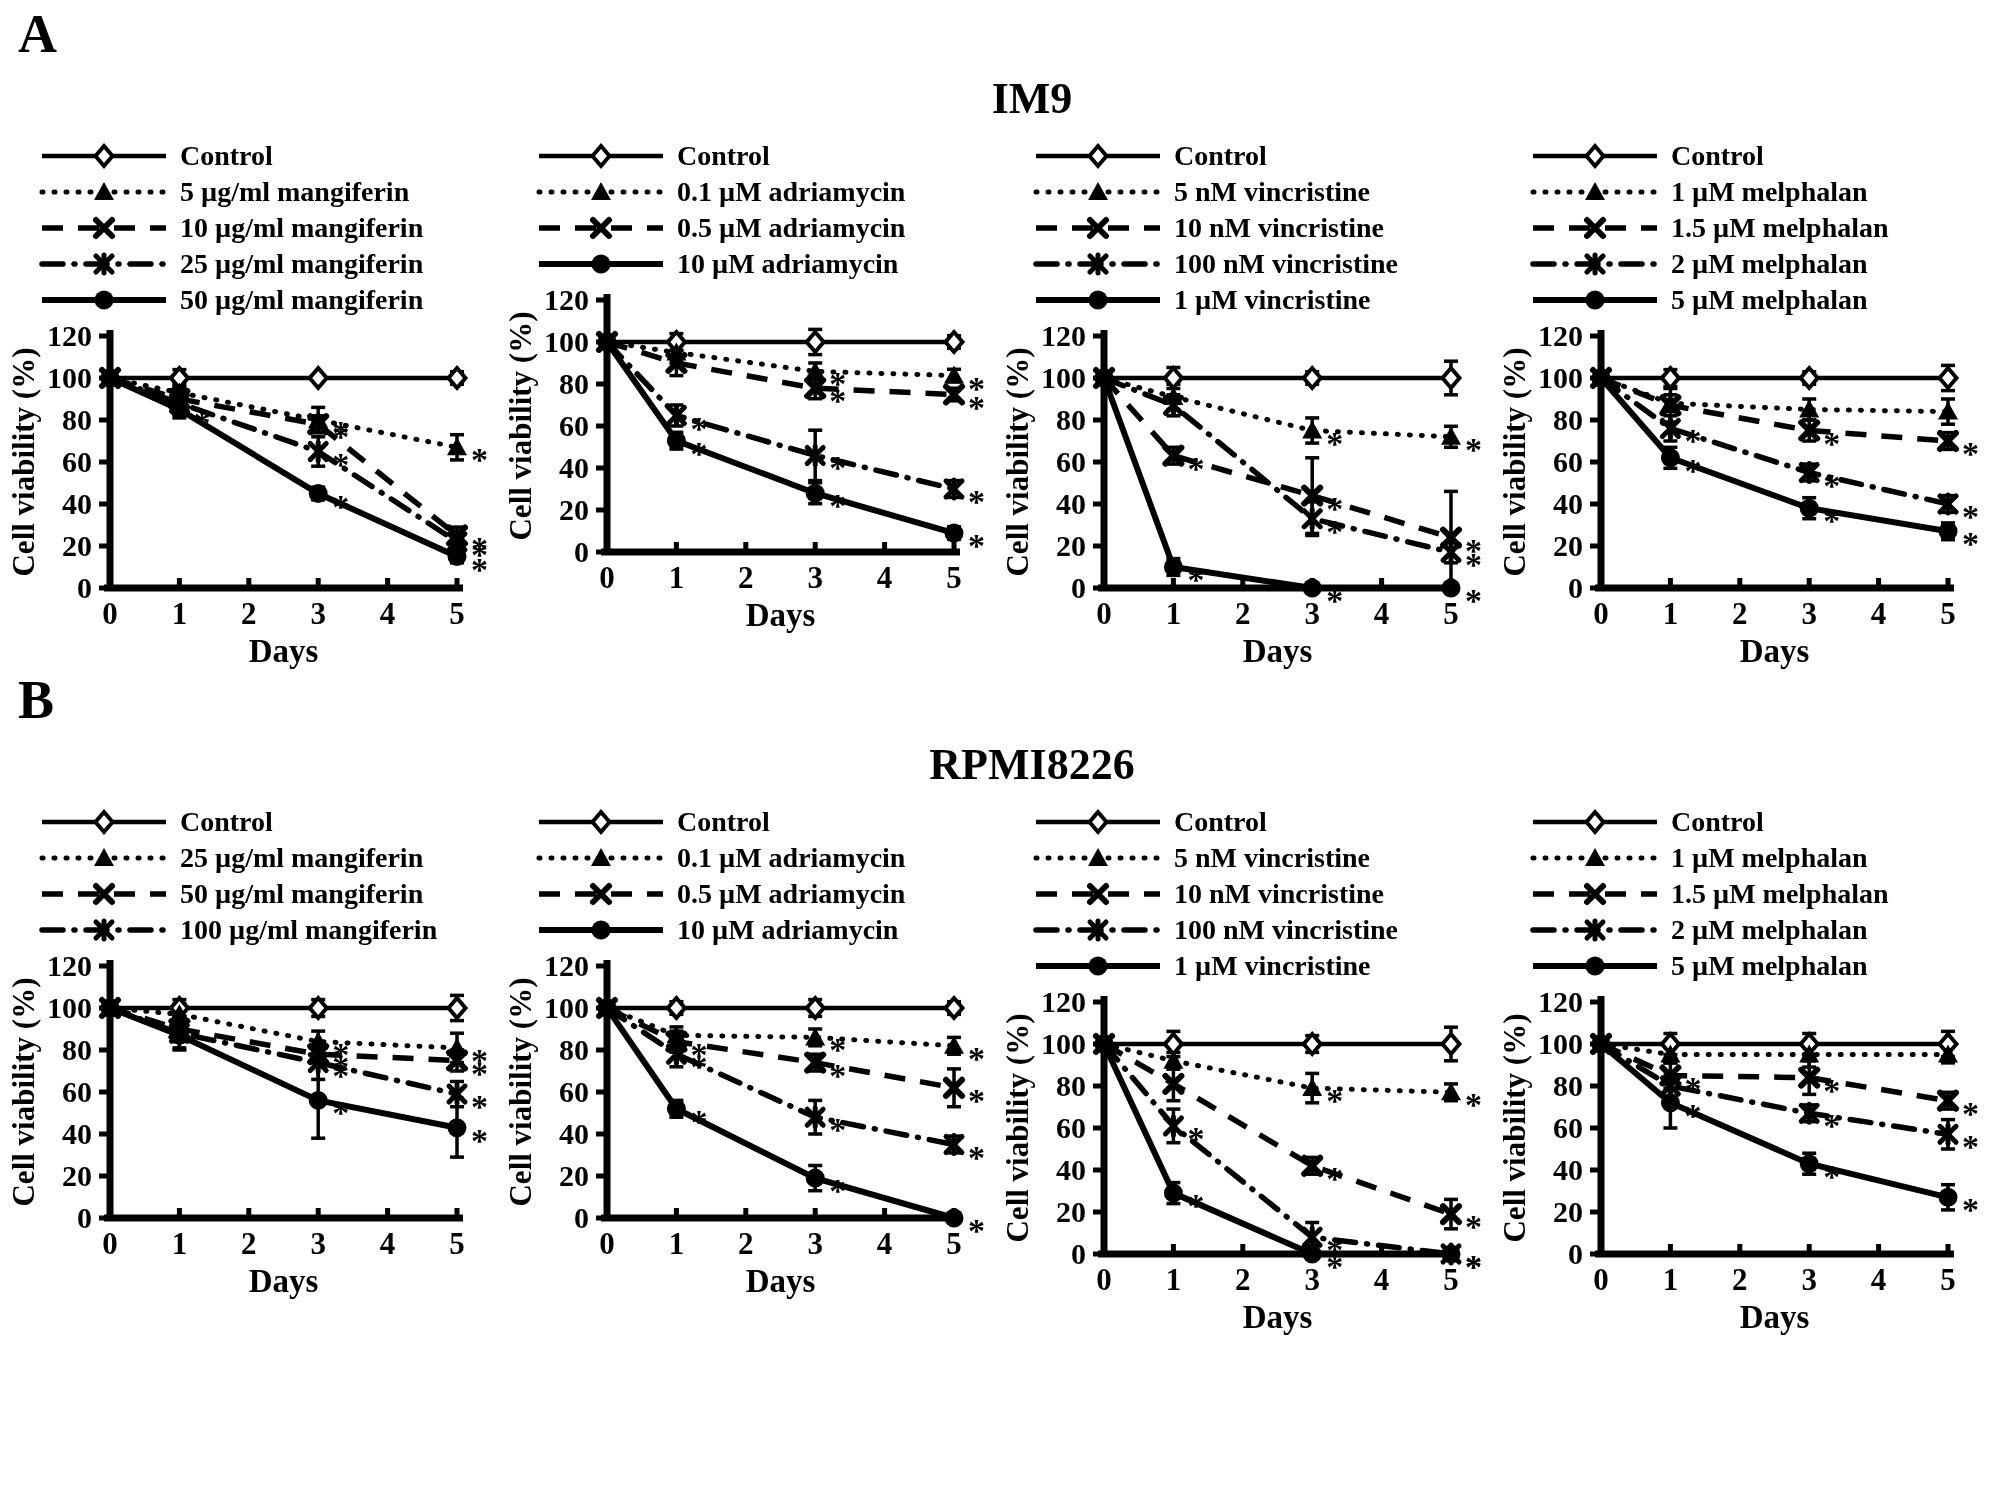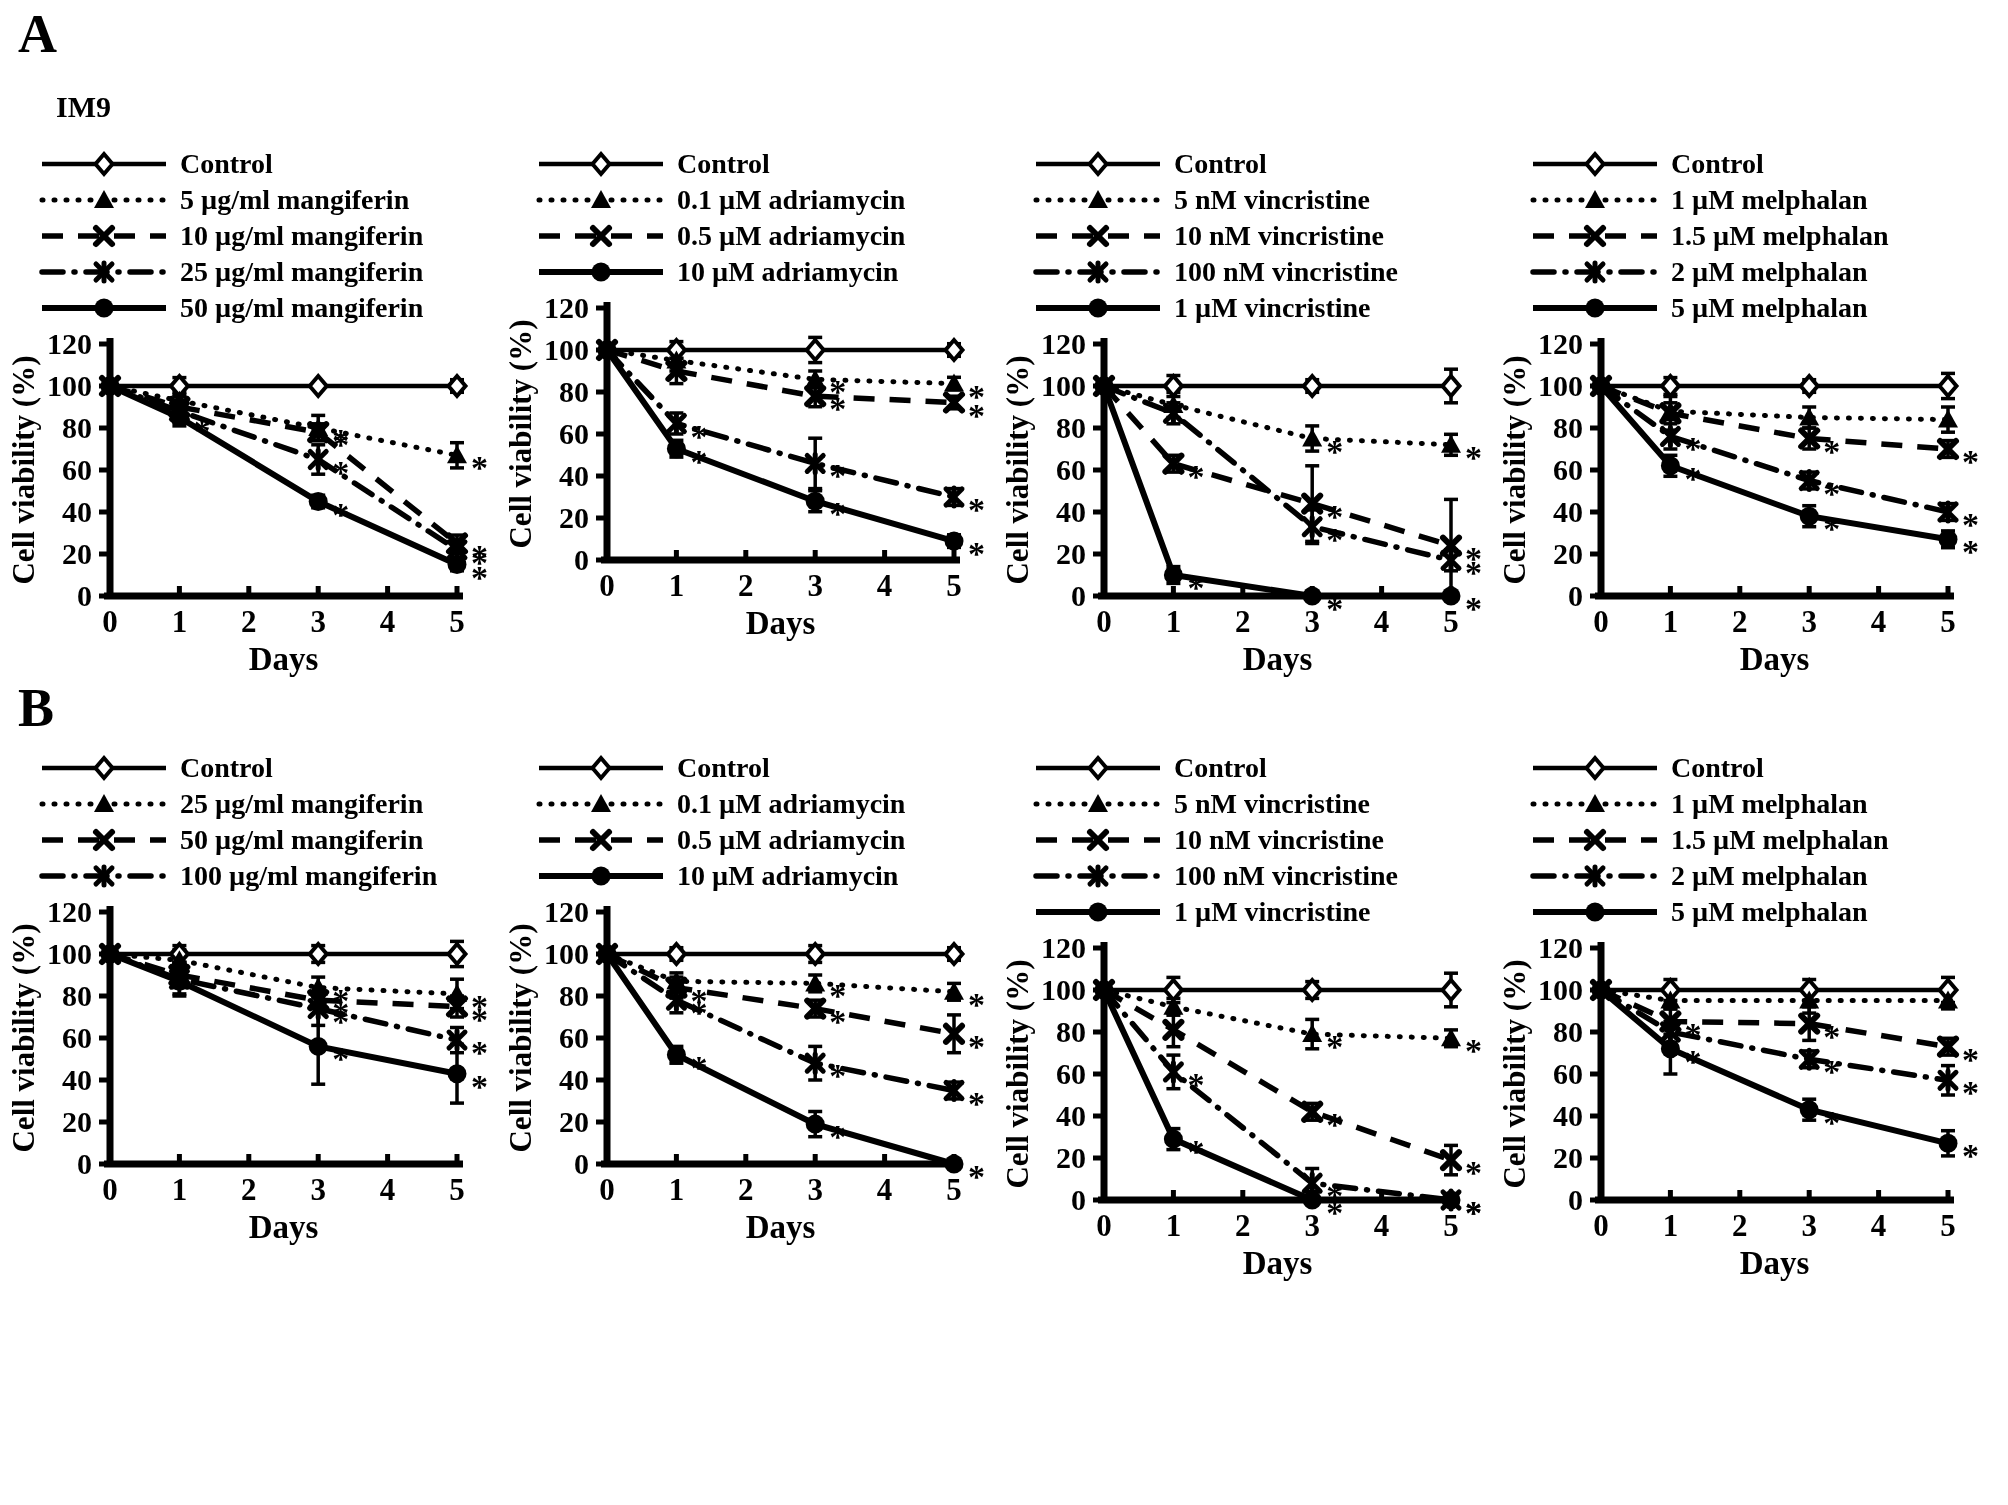--- a/index.html
+++ b/index.html
@@ -3,21 +3,21 @@
 <meta charset="utf-8">
 <style>
   html,body{margin:0;padding:0;background:#ffffff;}
   body{
     width:2008px;height:1505px;overflow:hidden;
     font-family:"Liberation Serif","DejaVu Serif",serif;
     font-weight:bold;color:#000;
   }
   .figure{padding:6px 0 0 10px;}
   .panel-label{font-size:54px;line-height:56px;margin-left:8px;}
-  .cell-line{font-size:30px;line-height:50px;margin-left:46px;margin-top:20px;}
+  .cell-line{font-size:44px;line-height:50px;margin-left:46px;margin-top:12px;text-align:center;}
   .charts-row{
     display:grid;
     grid-template-columns:repeat(4,497px);
     align-items:start;
   }
   .chart-cell{position:relative;}
   .legend{margin:14px 0 0 28px;}
   .legend-item{display:flex;align-items:center;height:36px;}
   .legend-swatch{width:132px;height:30px;flex:0 0 132px;}
   .legend-label{font-size:28px;white-space:nowrap;margin-left:10px;letter-spacing:0px;}
@@ -931,20 +931,21 @@
               <circle cx="447" cy="211.3" r="9.5" fill="#000000"></circle>
               <text class="tick-text" x="461" y="235.3" font-size="34">*</text>
             </svg>
           </div>
         </div>
       </div>
   </div>
 
   <div class="section">
     <div class="panel-label">B</div>
+    <div class="cell-line">RPMI8226</div>
     <div class="charts-row">
         <div class="chart-cell">
           <div class="legend">
             <div class="legend-item">
               <span class="legend-swatch">
                 <svg width="132" height="30" viewBox="0 0 132 30">
                   <line x1="4" y1="15" x2="128" y2="15" stroke="#000000" stroke-width="4.5" fill="none"></line>
                   <path d="M 66 5 L 74.5 15 L 66 25 L 57.5 15 Z" fill="#fff" stroke="#000000" stroke-width="4"></path>
                 </svg>
               </span>

